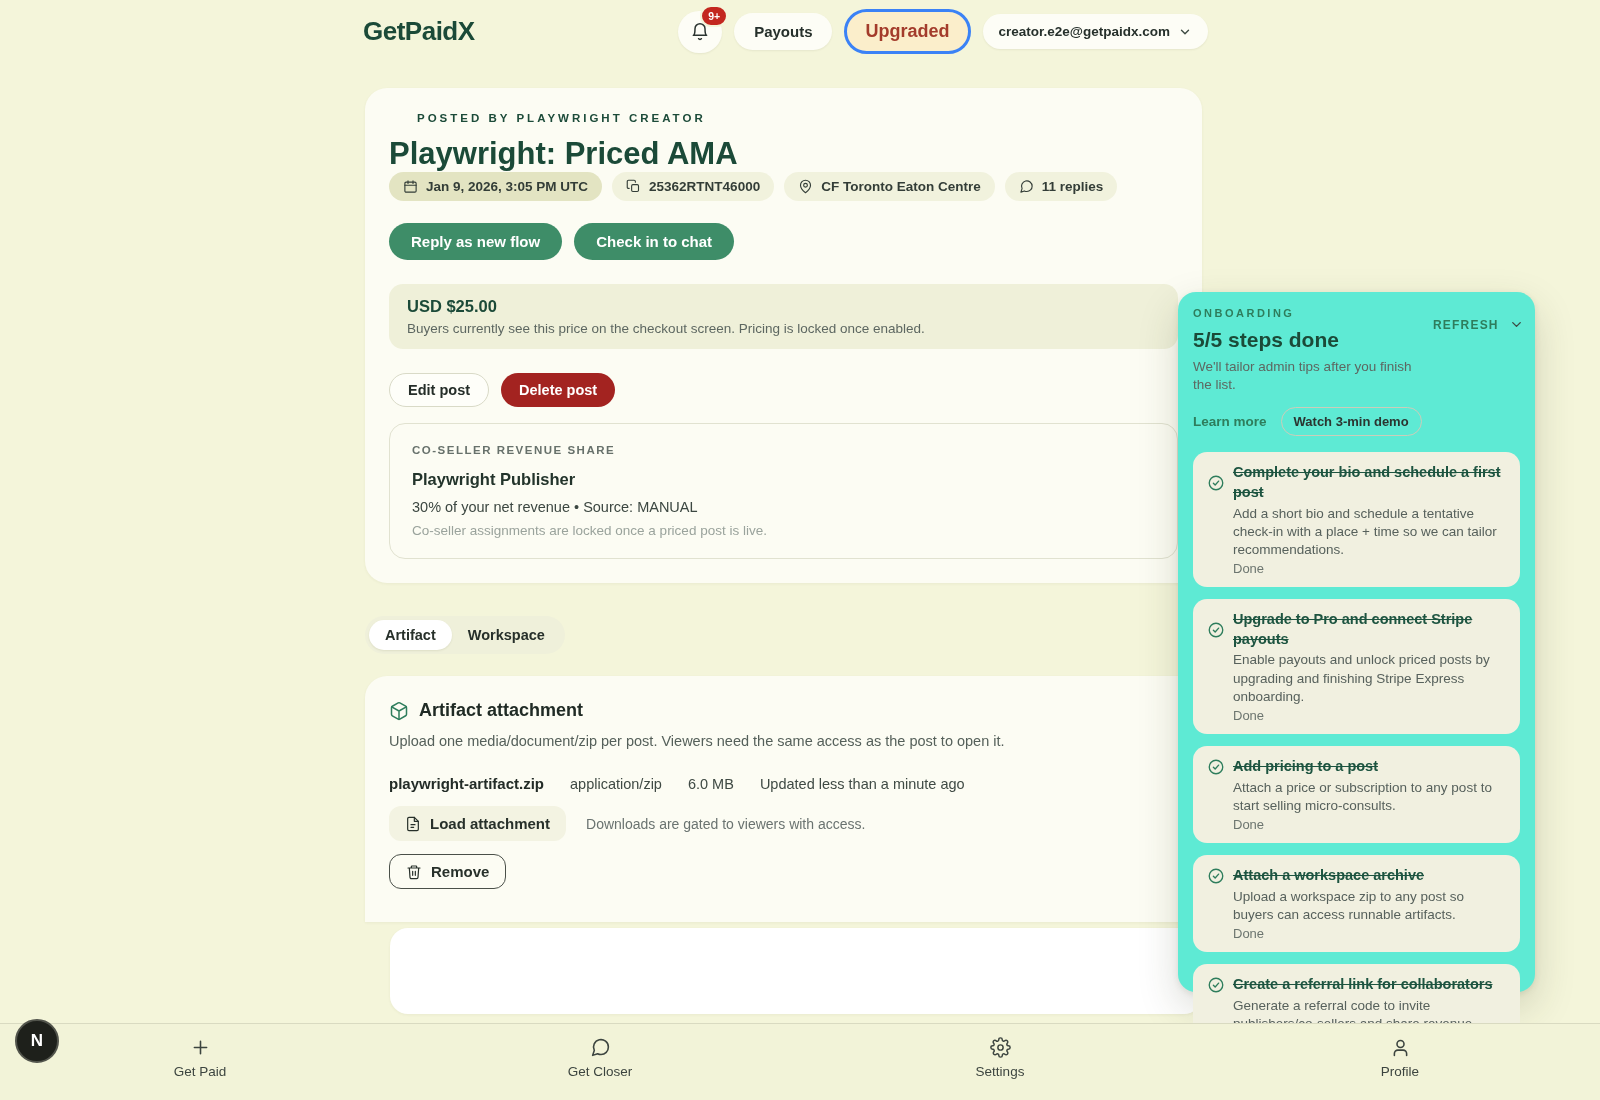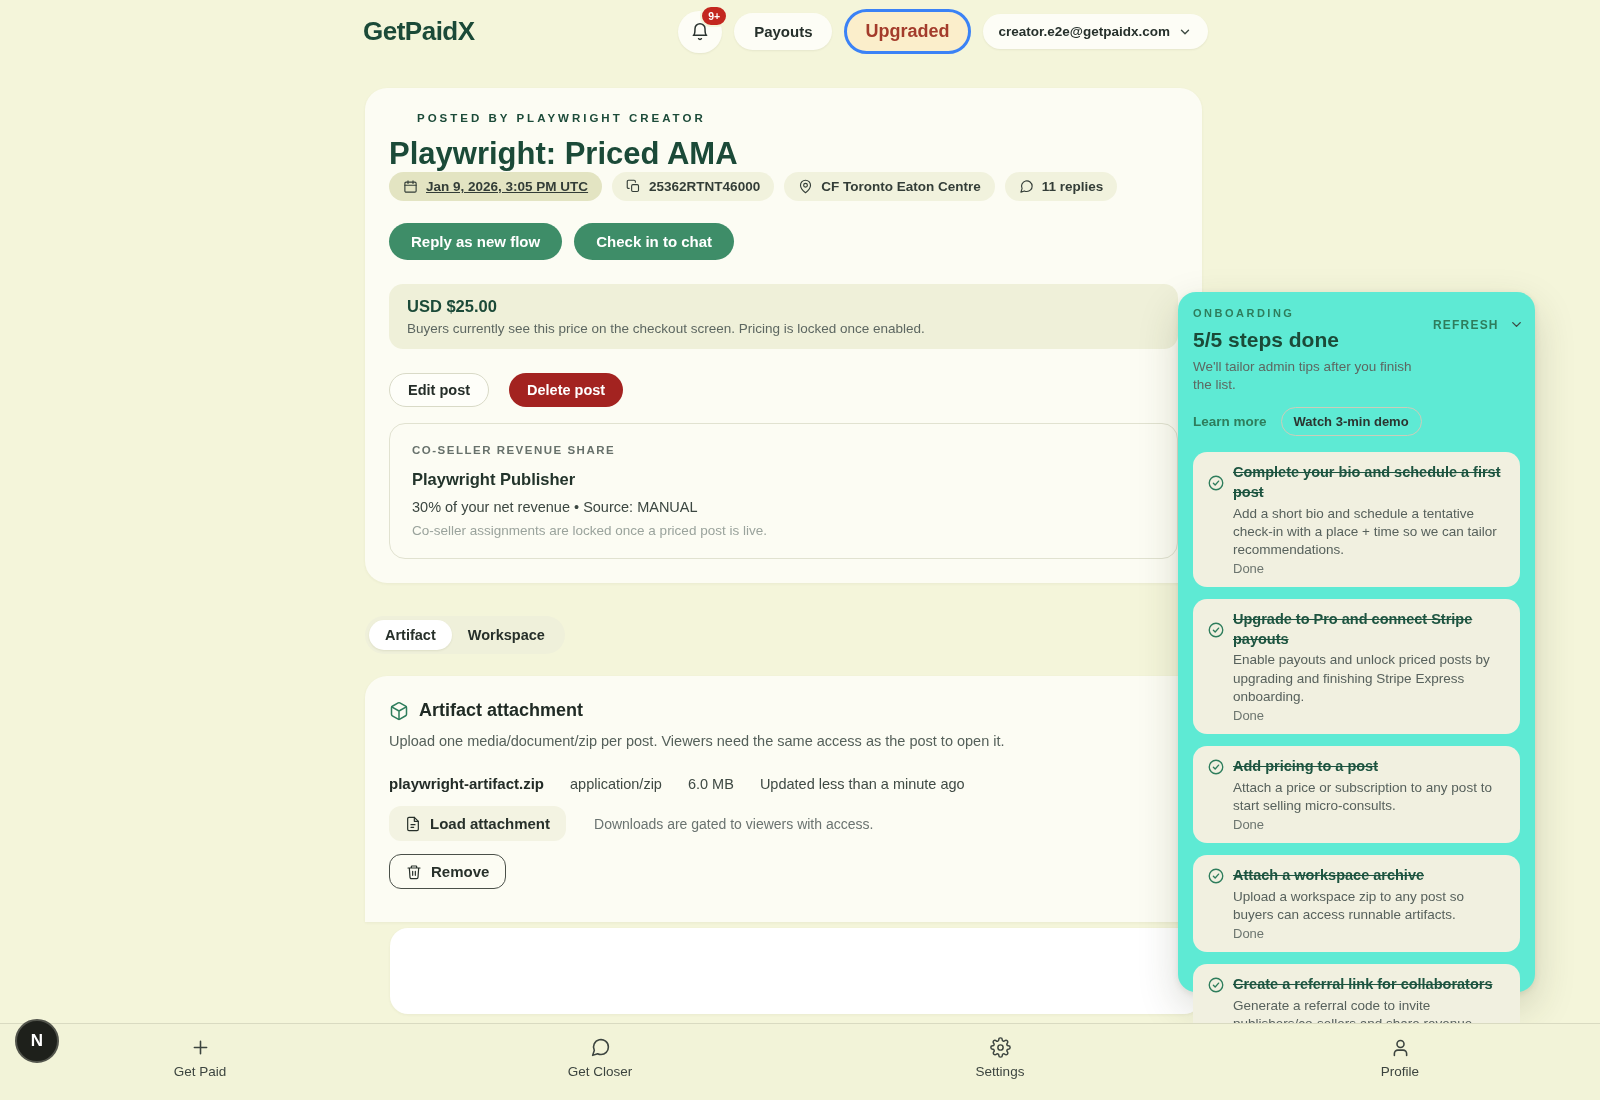--- a/index.html
+++ b/index.html
@@ -58,32 +58,32 @@
   .post-title { font-size:31px; font-weight:800; color:#1b4a38; margin-top:12px; }
   .post-desc { font-size:15.5px; color:#55605a; margin-top:18px; margin-bottom:66px; }
 
   .chip-row { display:flex; gap:10px; align-items:center; }
   .chip {
     display:flex; align-items:center; gap:8px; border-radius:999px;
     padding:7px 14px; font-size:13.5px; font-weight:600; color:#333d37;
     background:#f1f2dd;
   }
   .chip svg { width:15px; height:15px; color:#333d37; }
-  .chip.dark { background:#e3e4c2;text-decoration:underline; }
+  .chip.dark { background:#e3e4c2; }
 
   .btn-row { display:flex; gap:12px; margin-top:22px; }
   .green-btn {
     background:#3e8d68; color:#fff; border-radius:999px; padding:10px 22px;
     font-size:15px; font-weight:700; cursor:pointer;
   }
   .price-box { background:#eff0d9; border-radius:14px; padding:13px 18px; margin-top:24px; }
   .price-amount { font-size:16.5px; font-weight:800; color:#1b4a38; }
   .price-note { font-size:13.5px; color:#5d6761; margin-top:5px; }
 
-  .edit-row { display:flex; gap:20px; margin-top:24px; }
+  .edit-row { display:flex; gap:12px; margin-top:24px; }
   .outline-btn {
     background:#fefef9; border:1px solid #d9dac7; border-radius:999px;
     padding:8px 18px; font-size:14.5px; font-weight:700; color:#242d28; cursor:pointer;
   }
   .danger-btn {
     background:#a32320; color:#fff; border-radius:999px; padding:9px 18px;
     font-size:14.5px; font-weight:700; cursor:pointer;
   }
 
   .coseller-card {
@@ -113,21 +113,21 @@
   .artifact-desc { font-size:14.5px; color:#55605a; margin-top:12px; }
   .file-row { display:flex; align-items:baseline; gap:26px; margin-top:26px; }
   .file-name { font-size:15px; font-weight:800; color:#232c27; }
   .file-meta { font-size:14.5px; color:#3f4a44; }
   .load-row { display:flex; align-items:center; gap:20px; margin-top:14px; }
   .soft-btn {
     background:#f3f3e2; border-radius:12px; padding:9px 16px; display:flex;
     align-items:center; gap:9px; font-size:15px; font-weight:700; color:#27302a; cursor:pointer;
   }
   .soft-btn svg, .remove-btn svg { width:16px; height:16px; }
-  .gated-note { font-size:14px; color:#6a7370;margin-left:8px; }
+  .gated-note { font-size:14px; color:#6a7370; }
   .remove-btn {
     display:inline-flex; align-items:center; gap:9px; background:transparent;
     border:1.5px solid #4a5049; border-radius:12px; padding:8px 16px;
     font-size:15px; font-weight:700; color:#27302a; margin-top:13px; cursor:pointer;
   }
   .peek-card { background:#ffffff; border-radius:18px; height:86px; margin:6px 0 0 25px; width:812px;
     box-shadow:0 1px 3px rgba(70,70,40,.06); }
 
   
   .onboarding {

